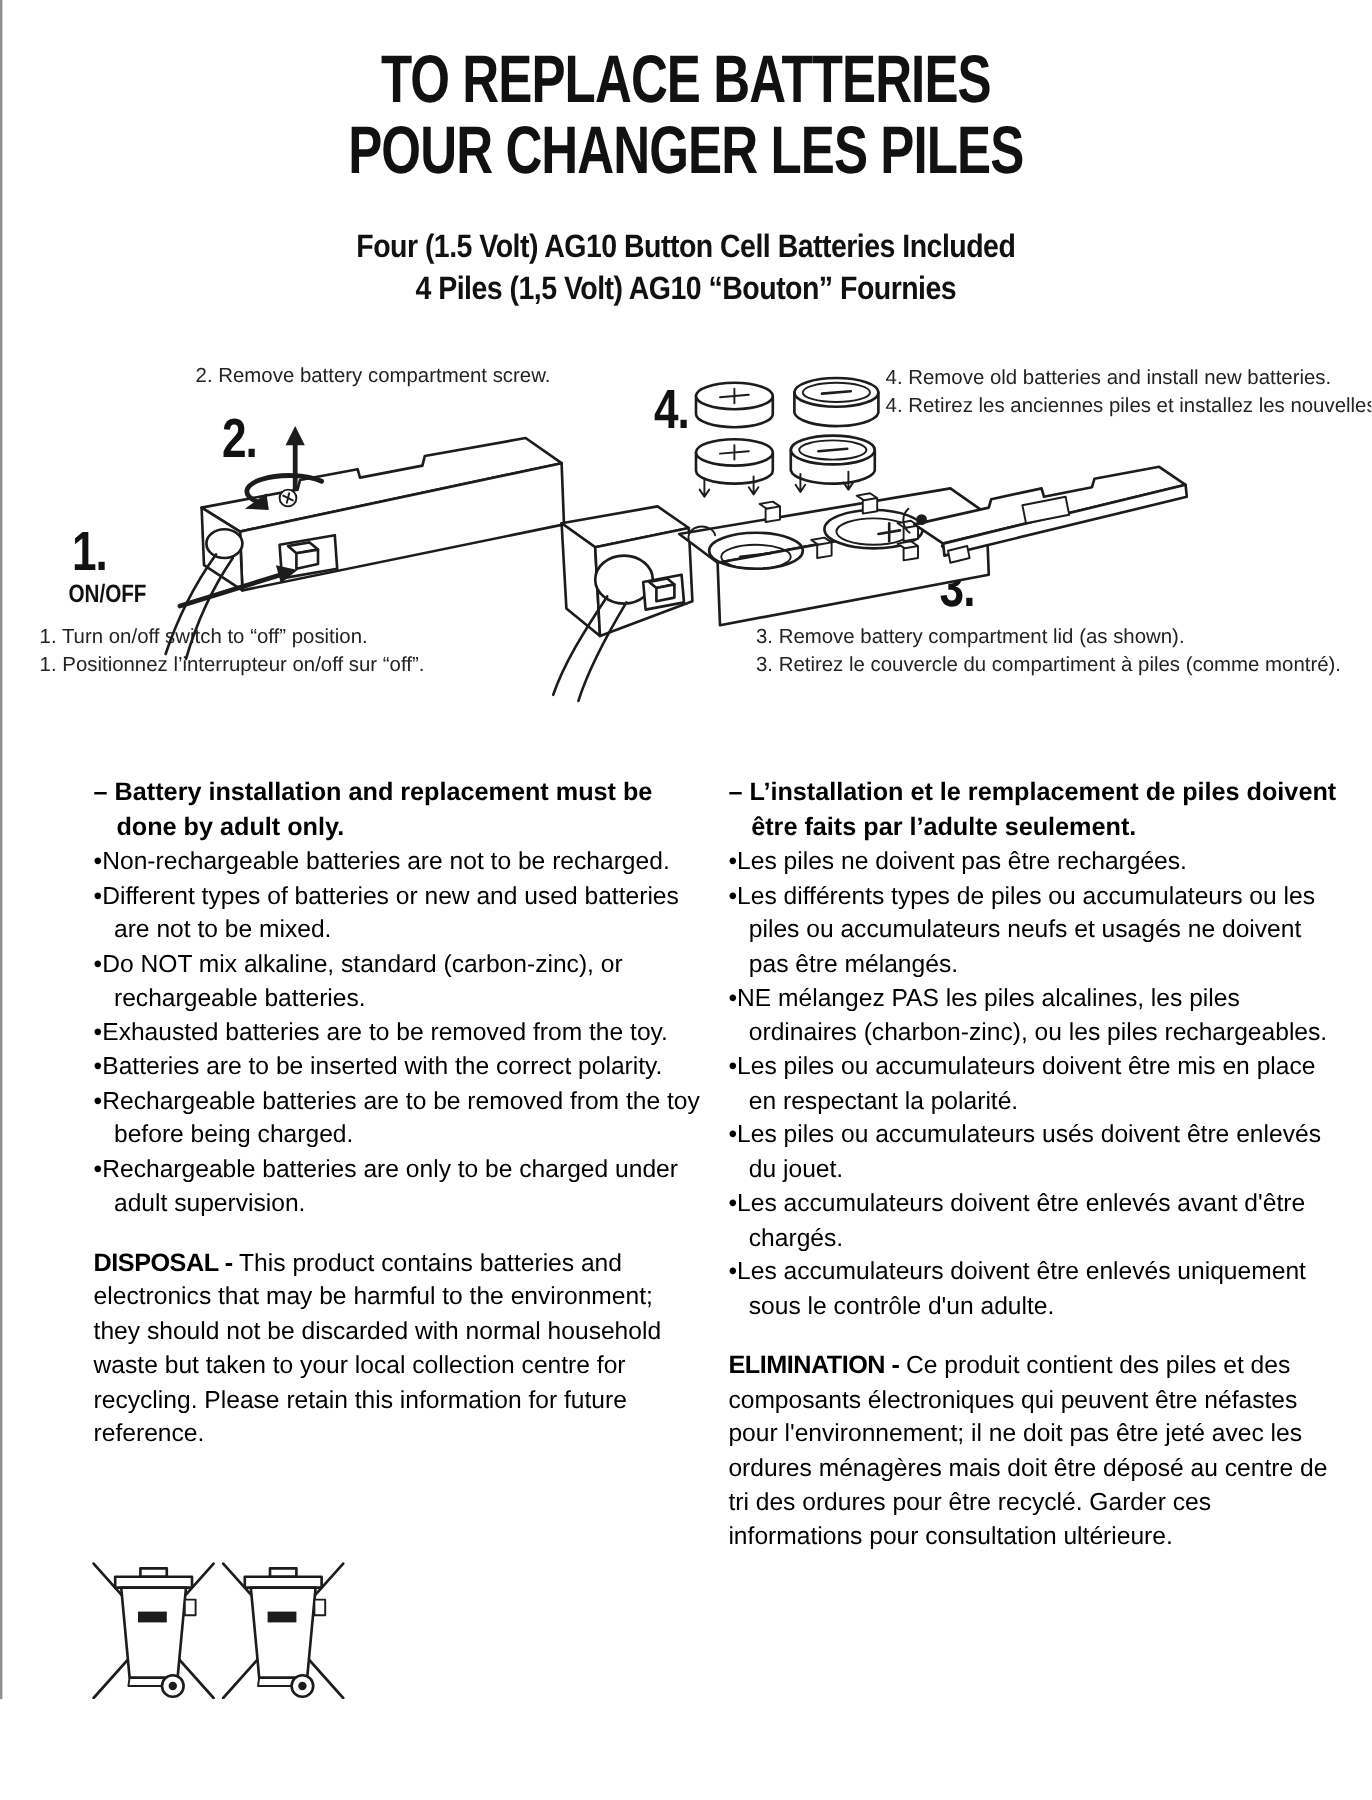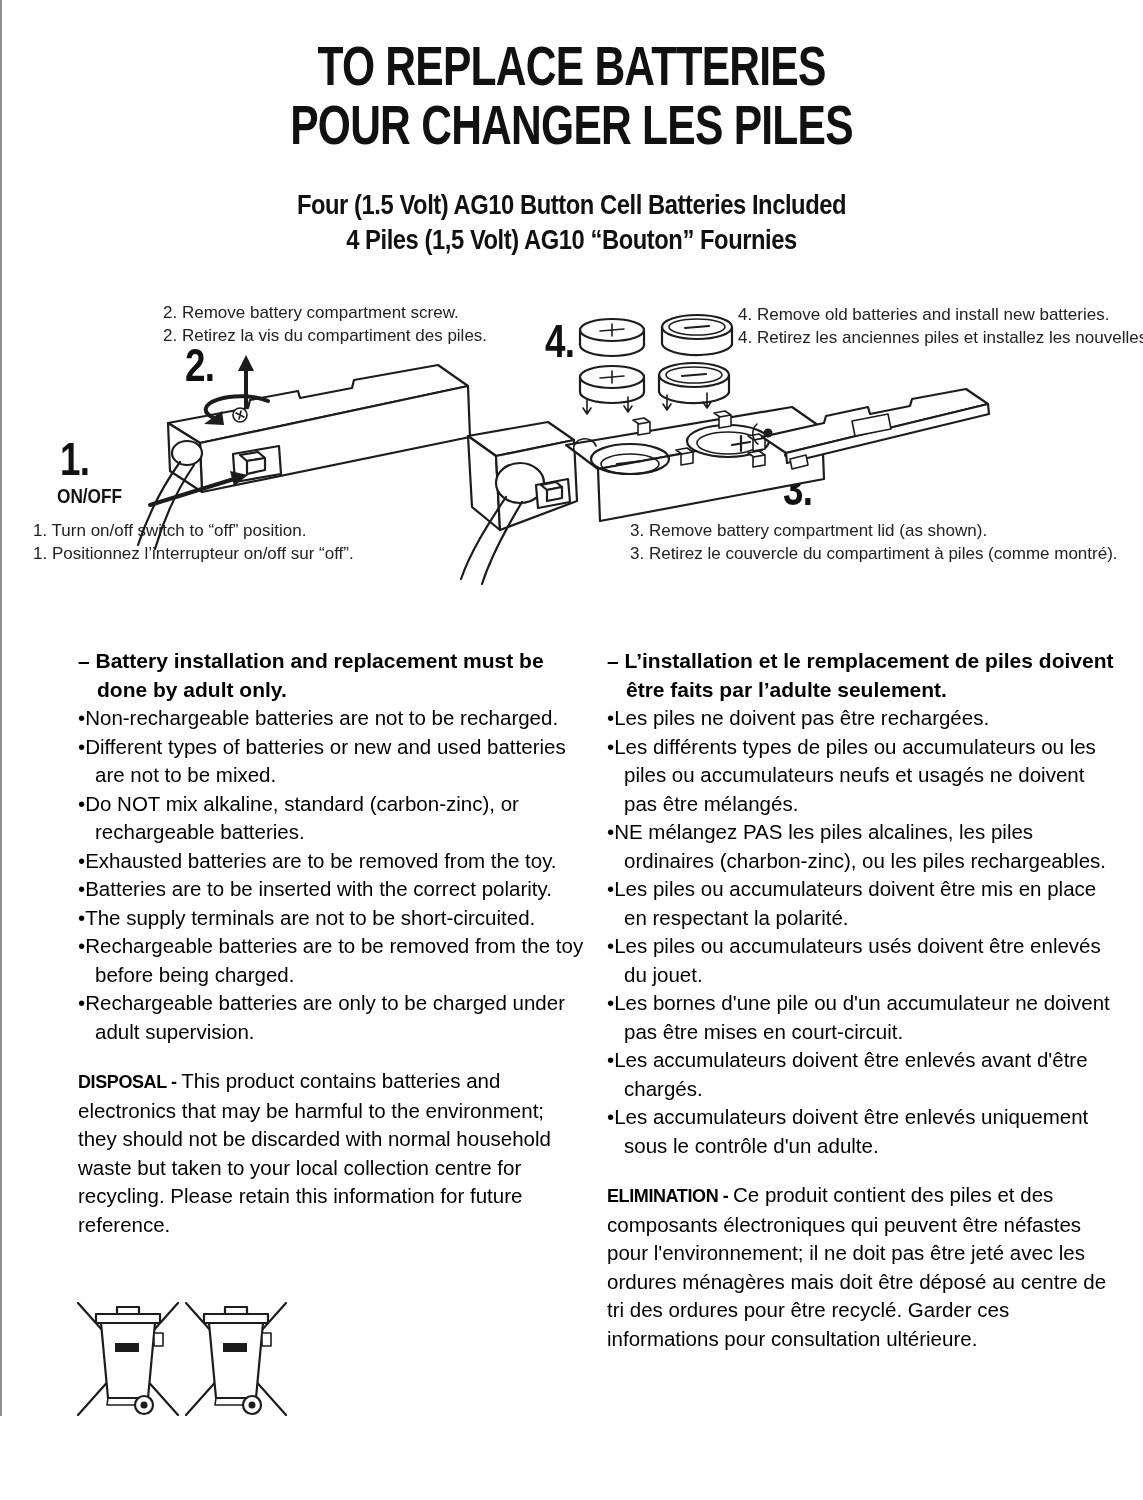--- a/index.html
+++ b/index.html
@@ -37,21 +37,21 @@
 
   
   .col { position:absolute; top:647px; font-size:20.5px; line-height:28.5px; color:#000000; }
   .col-en { left:78px; width:506px; }
   .col-fr { left:607px; width:515px; }
   .col-heading { font-weight:bold; font-size:21px; padding-left:19px; text-indent:-19px; margin:0; }
   ul.bullets { list-style:none; margin:0; padding:0; }
   ul.bullets li { padding-left:17px; text-indent:-17px; }
   ul.bullets li::before { content:"\2022 "; }
   .para { margin-top:21px; }
-  .para b { font-size:18px; letter-spacing:-0.4px; }
+  .para b { font-size:21px; letter-spacing:-0.4px; }
 
   
   .black-bar { position:absolute; left:198px; top:1430px; width:78px; height:19px; background:#141414; }
   .website { position:absolute; left:295px; top:1412px; font-size:16.5px; line-height:24px; color:#ef4444; }
   .weee { position:absolute; left:58px; top:1293px; }
 </style>
 </head>
 <body>
 
 <div class="page">
@@ -61,21 +61,20 @@
     <div class="title">TO REPLACE BATTERIES</div>
     <div class="title">POUR CHANGER LES PILES</div>
   </div>
   <div class="subtitle-wrap">
     <div class="subtitle">Four (1.5 Volt) AG10 Button Cell Batteries Included</div>
     <div class="subtitle">4 Piles (1,5 Volt) AG10 “Bouton” Fournies</div>
   </div>
 
   <div class="caption" style="left:163px; top:301px;">
     <div>2. Remove battery compartment screw.</div>
-    <div>2. Retirez la vis du compartiment des piles.</div>
   </div>
   <div class="caption" style="left:738px; top:303px;">
     <div>4. Remove old batteries and install new batteries.</div>
     <div>4. Retirez les anciennes piles et installez les nouvelles</div>
   </div>
   <div class="caption" style="left:33px; top:519px;">
     <div>1. Turn on/off switch to “off” position.</div>
     <div>1. Positionnez l’interrupteur on/off sur “off”.</div>
   </div>
   <div class="caption" style="left:630px; top:519px;">
@@ -196,36 +195,34 @@
   </svg>
 
   <div class="col col-en">
     <p class="col-heading">– Battery installation and replacement must be done by adult only.</p>
     <ul class="bullets">
       <li>Non-rechargeable batteries are not to be recharged.</li>
       <li>Different types of batteries or new and used batteries are not to be mixed.</li>
       <li>Do NOT mix alkaline, standard (carbon-zinc), or rechargeable batteries.</li>
       <li>Exhausted batteries are to be removed from the toy.</li>
       <li>Batteries are to be inserted with the correct polarity.</li>
-      <li>The supply terminals are not to be short-circuited.</li>
       <li>Rechargeable batteries are to be removed from the toy before being charged.</li>
       <li>Rechargeable batteries are only to be charged under adult supervision.</li>
     </ul>
     <p class="para"><b>DISPOSAL - </b><span>This product contains batteries and electronics that may be harmful to the environment; they should not be discarded with normal household waste but taken to your local collection centre for recycling. Please retain this information for future reference.</span></p>
   </div>
 
   <div class="col col-fr">
     <p class="col-heading">– L’installation et le remplacement de piles doivent être faits par l’adulte seulement.</p>
     <ul class="bullets">
       <li>Les piles ne doivent pas être rechargées.</li>
       <li>Les différents types de piles ou accumulateurs ou les piles ou accumulateurs neufs et usagés ne doivent pas être mélangés.</li>
       <li>NE mélangez PAS les piles alcalines, les piles ordinaires (charbon-zinc), ou les piles rechargeables.</li>
       <li>Les piles ou accumulateurs doivent être mis en place en respectant la polarité.</li>
       <li>Les piles ou accumulateurs usés doivent être enlevés du jouet.</li>
-      <li>Les bornes d'une pile ou d'un accumulateur ne doivent pas être mises en court-circuit.</li>
       <li>Les accumulateurs doivent être enlevés avant d'être chargés.</li>
       <li>Les accumulateurs doivent être enlevés uniquement sous le contrôle d'un adulte.</li>
     </ul>
     <p class="para"><b>ELIMINATION - </b><span>Ce produit contient des piles et des composants électroniques qui peuvent être néfastes pour l'environnement; il ne doit pas être jeté avec les ordures ménagères mais doit être déposé au centre de tri des ordures pour être recyclé. Garder ces informations pour consultation ultérieure.</span></p>
   </div>
 
   <svg class="weee" width="310" height="150" viewBox="0 0 310 150">
     <g class="ink">
       <path d="M20,10 L120,122 M120,10 L20,122"></path>
       <rect class="fillw ink" x="59" y="14" width="22" height="7"></rect>

